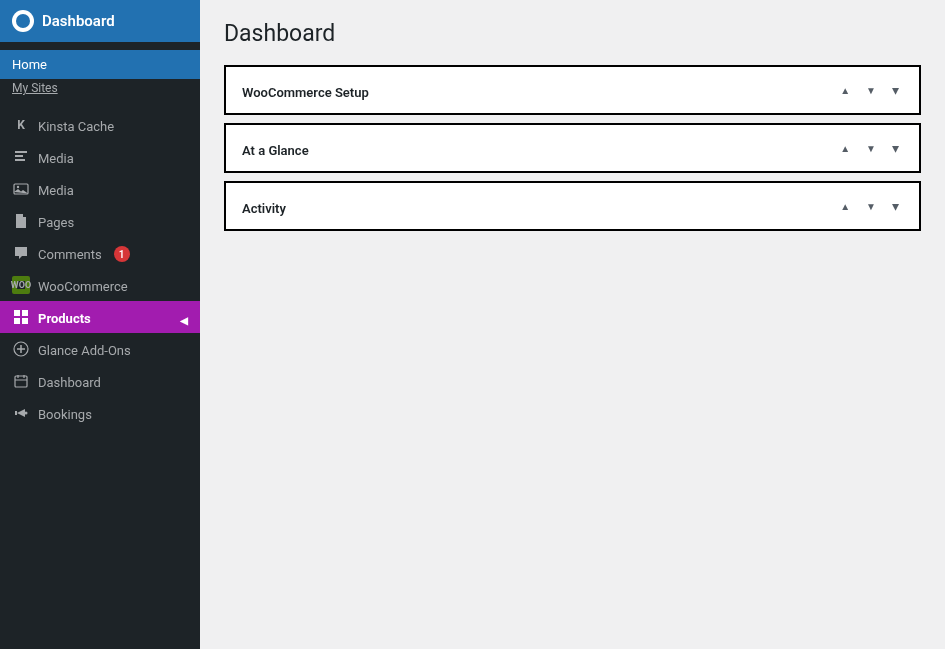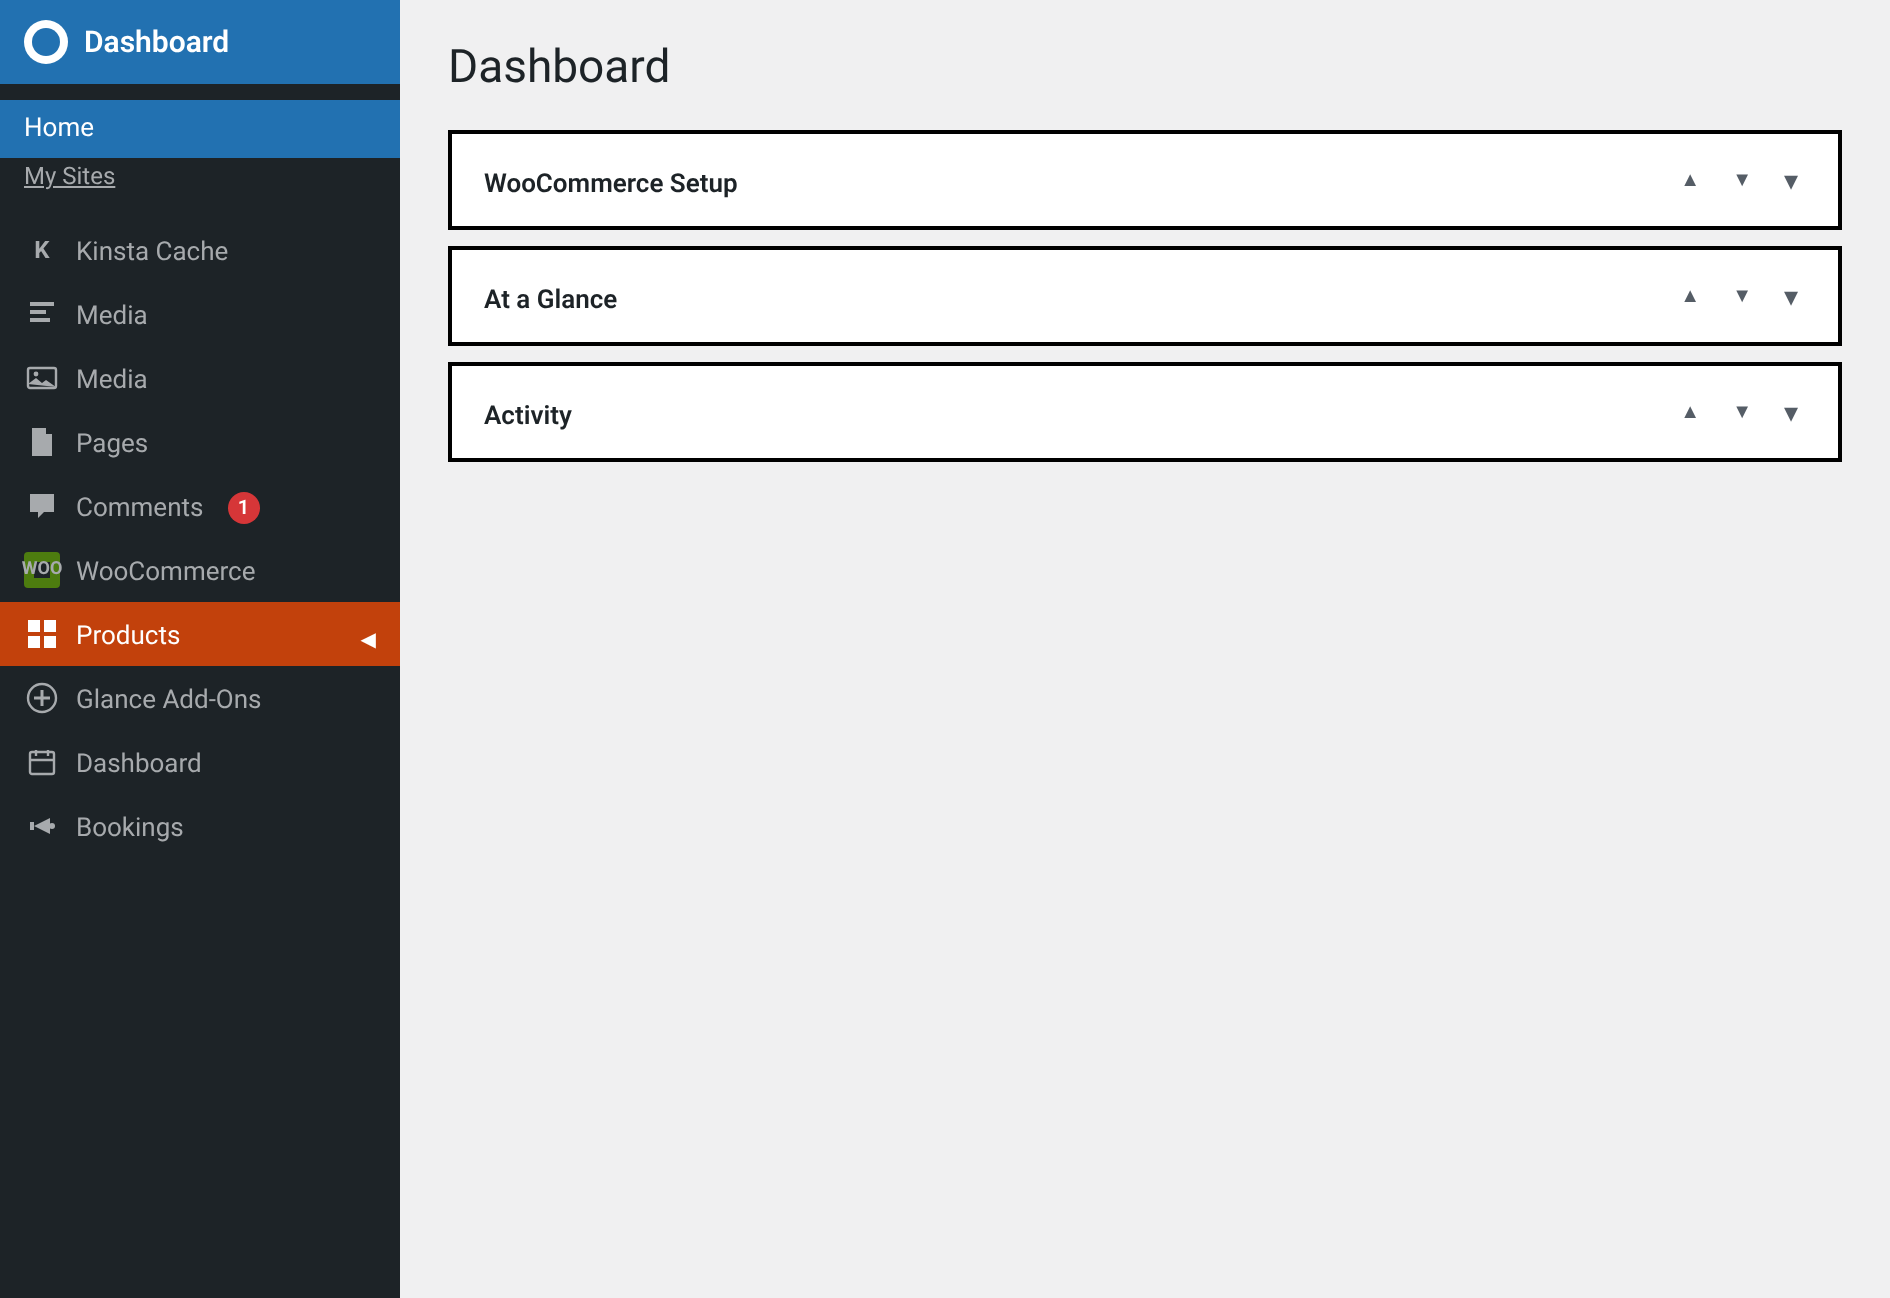--- a/index.html
+++ b/index.html
@@ -67,22 +67,23 @@
       font-size: 13px;
       position: relative;
     }
 
     .nav-item.active {
       background: #2271b1;
       color: #fff;
     }
 
     .nav-item.products-active {
-      background: #c2410c;
+      background: #a21caf;
       color: #fff;
+      font-weight: bold;
     }
 
     .nav-icon {
       width: 18px; height: 18px;
       flex-shrink: 0;
       display: flex; align-items: center; justify-content: center;
       font-size: 15px;
       color: #a7aaad;
     }
 

